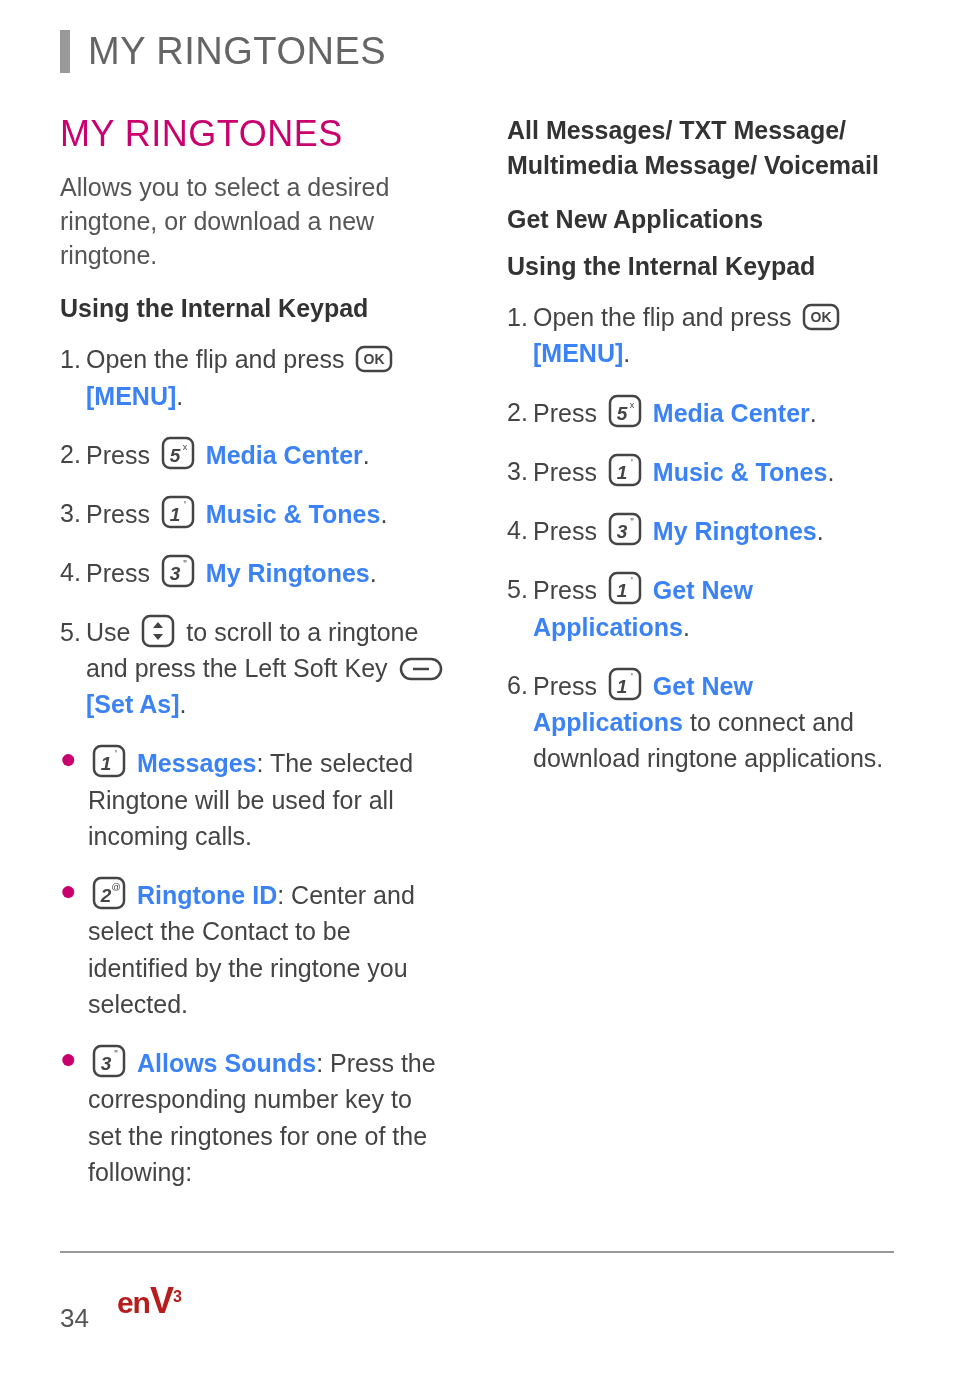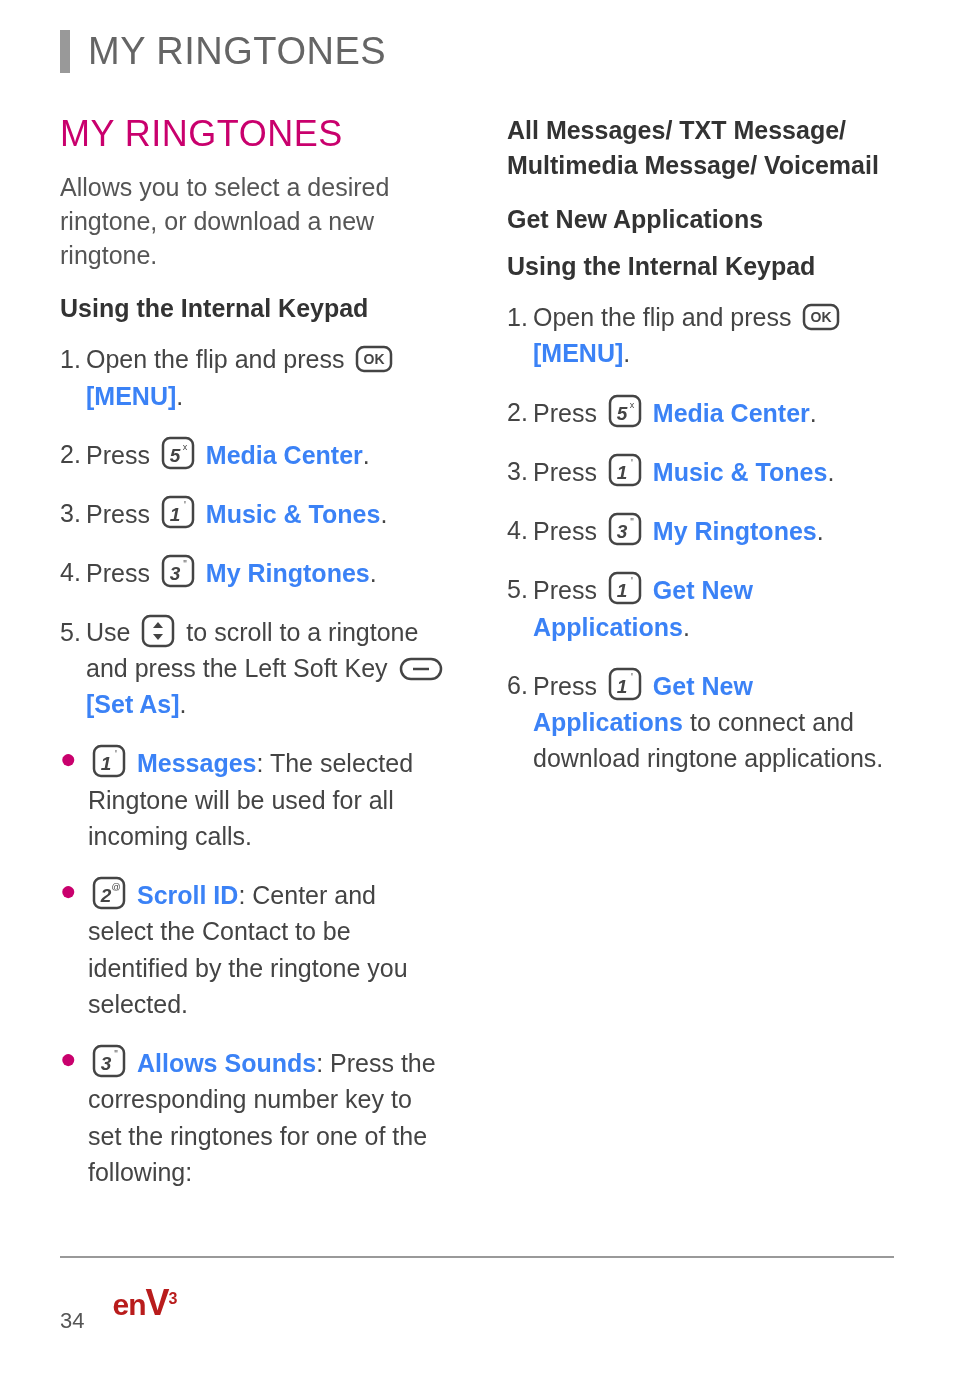--- a/index.html
+++ b/index.html
@@ -97,21 +97,21 @@
     left: 60px;
     right: 60px;
     border-top: 2px solid #999999;
     padding-top: 14px;
     display: flex;
     align-items: center;
     gap: 28px;
     font-size: 22px;
     color: #555555;
   }
-  .footer .page { font-size: 22px; margin-top: 36px; }
+  .footer .page { font-size: 26px; margin-top: 36px; }
   .footer .logo {
     font-family: "Arial Rounded MT Bold","Arial",sans-serif;
     font-size: 30px;
     color: #b91c1c;
     font-weight: 600;
     letter-spacing: -1px;
   }
   .footer .logo .v { font-size: 36px; }
   .footer .logo .sup { font-size: 16px; vertical-align: super; }
 </style>
@@ -217,21 +217,21 @@
     </div>
 
     <div class="bullet-item">
       <span class="bullet-dot">●</span>
       <span class="bullet-body">
         <svg class="icon-key" width="34" height="34">
             <use href="#key-body"></use>
             <text x="14" y="26" font-family="Arial" font-size="19" font-weight="bold" font-style="italic" fill="#444" text-anchor="middle">2</text>
             <text x="24" y="14" font-family="Arial" font-size="9" fill="#444" text-anchor="middle">@</text>
           </svg>
-        <span class="strong">Scroll ID</span><span>: Center and select the Contact to be identified by the ringtone you selected.</span>
+        <span class="strong">Ringtone ID</span><span>: Center and select the Contact to be identified by the ringtone you selected.</span>
       </span>
     </div>
 
     <div class="bullet-item">
       <span class="bullet-dot">●</span>
       <span class="bullet-body">
         <svg class="icon-key" width="34" height="34">
             <use href="#key-body"></use>
             <text x="14" y="26" font-family="Arial" font-size="19" font-weight="bold" font-style="italic" fill="#444" text-anchor="middle">3</text>
             <text x="24" y="14" font-family="Arial" font-size="10" fill="#444" text-anchor="middle">"</text>

